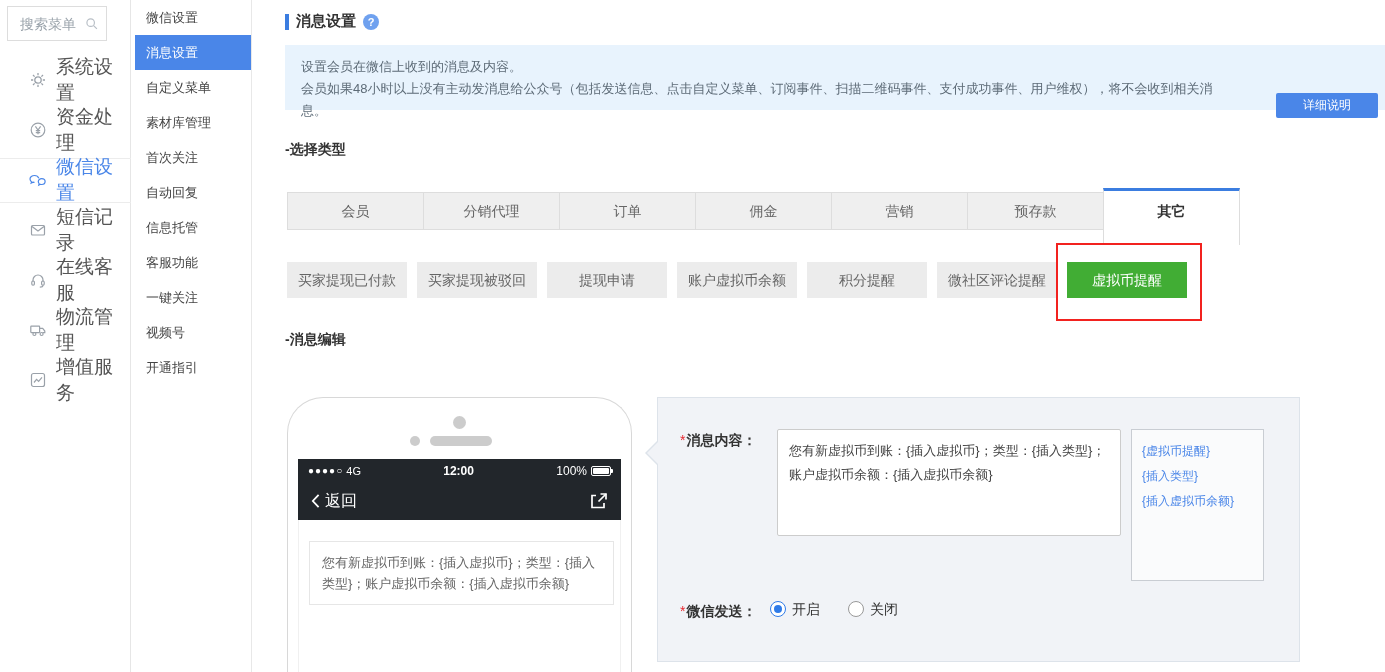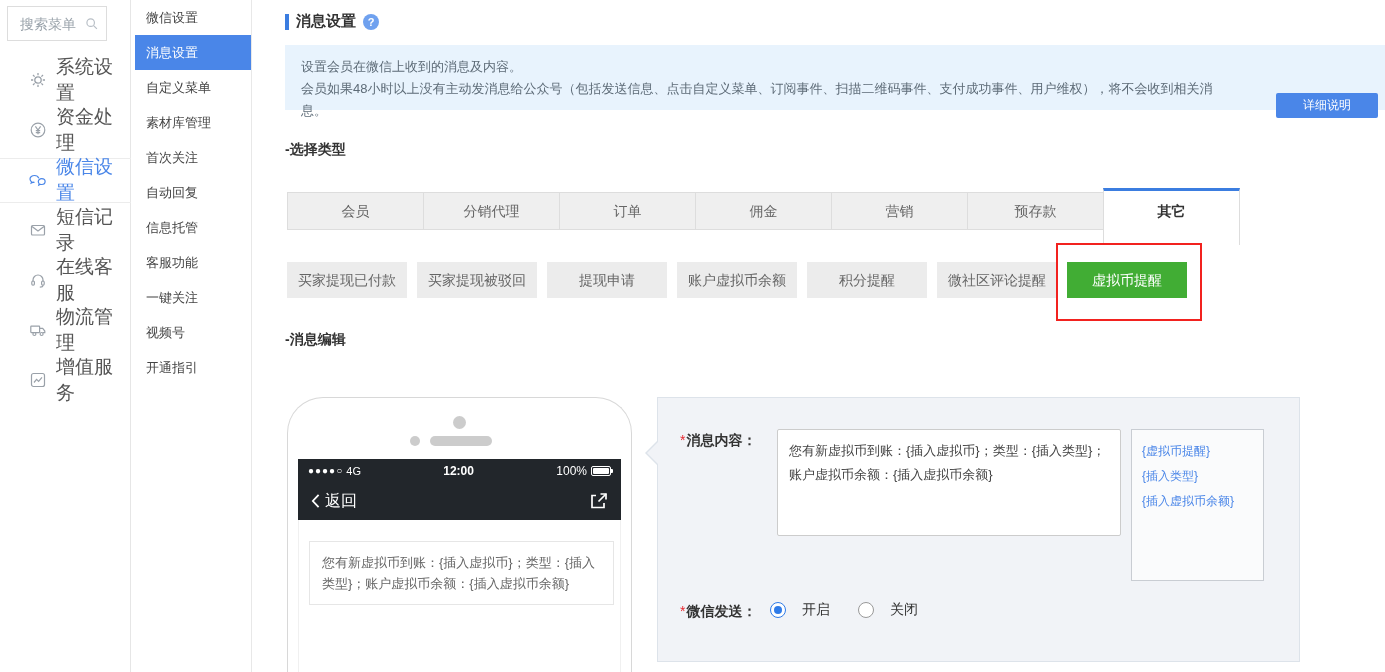--- a/index.html
+++ b/index.html
@@ -71,21 +71,21 @@
   .form-panel::before { content:''; position:absolute; left:-25px; top:43px; border:12px solid transparent; border-right-color:#dde3ea; }
   .form-panel::after { content:''; position:absolute; left:-23px; top:43px; border:12px solid transparent; border-right-color:#f1f3f7; }
   .f-label { position:absolute; font-size:14px; font-weight:bold; color:#333; }
   .f-label .req { color:#e8262d; margin-right:1px; font-weight:normal; }
   .f-label.msg { left:22px; top:34px; }
   .f-label.send { left:22px; top:205px; }
   .f-textarea { position:absolute; left:119px; top:31px; width:344px; height:107px; background:#fff; border:1px solid #ccc; border-radius:2px; padding:9px 11px; font-size:13px; color:#444; line-height:24px; font-family:inherit; resize:none; outline:none; }
   .f-links { position:absolute; left:473px; top:31px; width:133px; height:152px; background:#fafbfc; border:1px solid #c9cdd3; padding:9px 10px; }
   .f-links a { display:block; font-size:12px; color:#4a86e8; text-decoration:none; line-height:25px; cursor:pointer; }
   .f-radios { position:absolute; left:112px; top:203px; display:flex; align-items:center; gap:28px; }
-  .radio-opt { display:flex; align-items:center; gap:16px; font-size:14px; color:#333; cursor:pointer; }
+  .radio-opt { display:flex; gap:6px; font-size:14px; color:#333; cursor:pointer; }
   .rdo { width:16px; height:16px; border-radius:50%; border:1px solid #999; background:#fff; position:relative; }
   .radio-opt.checked .rdo { border-color:#2f7be8; }
   .radio-opt.checked .rdo::after { content:''; position:absolute; left:3px; top:3px; width:8px; height:8px; border-radius:50%; background:#2f7be8; }
   svg { display:block; }
 </style>
 </head>
 <body>
 
 <div class="app">
 

